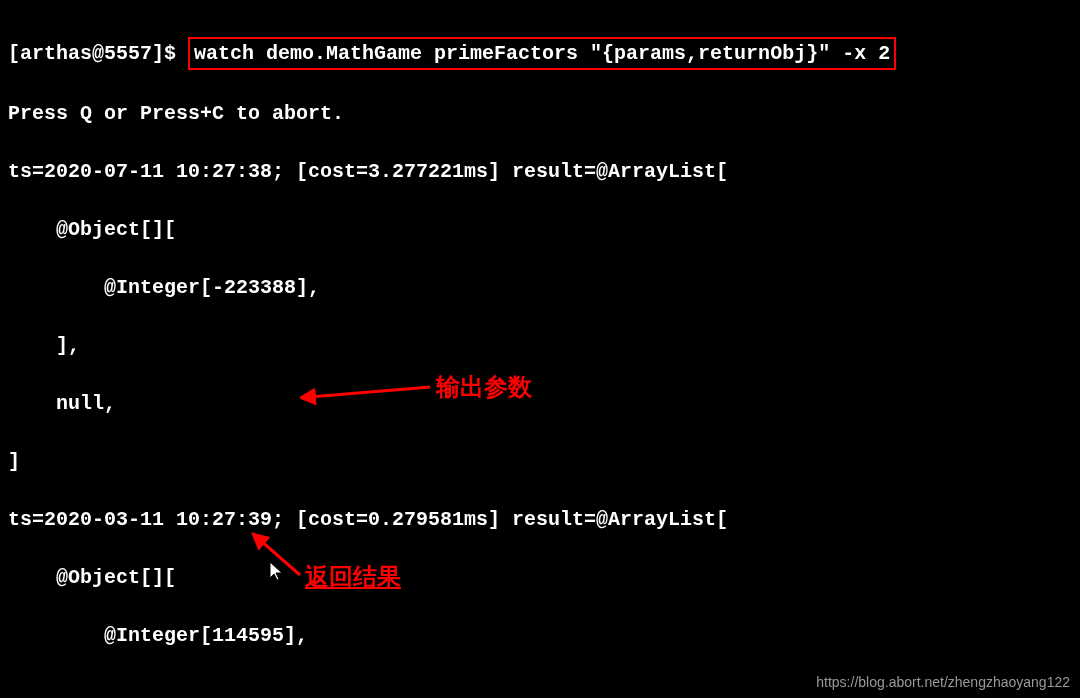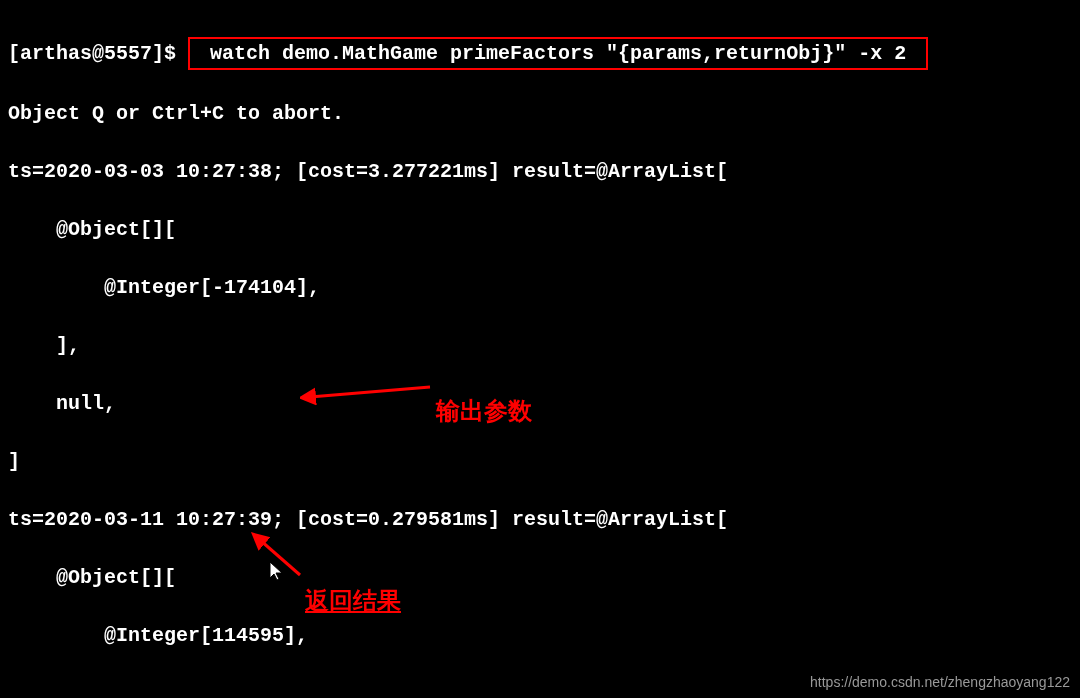--- a/index.html
+++ b/index.html
@@ -21,33 +21,32 @@
       font-weight: bold;
     }
     .terminal {
       white-space: pre;
     }
     .prompt {
       color: #fff;
     }
     .command-box {
       border: 2px solid #ff0000;
-      padding: 0 20px;
+      padding: 0 4px;
       display: inline-block;
     }
     .line {
       display: block;
     }
     .annotation {
       position: absolute;
       color: #ff0000;
       font-size: 24px;
       font-weight: bold;
       font-family: 'Microsoft YaHei', 'SimHei', sans-serif;
-      margin-top: 24px;
     }
     .annotation1 {
       top: 370px;
       left: 436px;
     }
     .annotation2 {
       top: 560px;
       left: 305px;
       text-decoration: underline;
     }
@@ -82,24 +81,24 @@
       font-size: 14px;
       font-family: Arial, sans-serif;
       font-weight: normal;
     }
   </style>
 </head>
 <body>
 
 <div class="terminal">
 <span class="line"><span class="prompt">[arthas@5557]$ </span><span class="command-box"><span>watch demo.MathGame primeFactors "{params,returnObj}" -x 2</span></span></span>
-<span class="line">Object Q or Ctrl+C to abort.</span>
-<span class="line">ts=2020-03-03 10:27:38; [cost=3.277221ms] result=@ArrayList[</span>
+<span class="line">Press Q or Press+C to abort.</span>
+<span class="line">ts=2020-07-11 10:27:38; [cost=3.277221ms] result=@ArrayList[</span>
 <span class="line">    @Object[][</span>
-<span class="line">        @Integer[-174104],</span>
+<span class="line">        @Integer[-223388],</span>
 <span class="line">    ],</span>
 <span class="line">    null,</span>
 <span class="line">]</span>
 <span class="line">ts=2020-03-11 10:27:39; [cost=0.279581ms] result=@ArrayList[</span>
 <span class="line">    @Object[][</span>
 <span class="line">        @Integer[114595],</span>
 
 
 
 
@@ -129,13 +128,13 @@
 
 <div class="annotation annotation1">输出参数</div>
 <div class="annotation annotation2">返回结果</div>
 
 <div class="cursor">
   <svg width="16" height="20" viewBox="0 0 16 20">
     <path d="M0,0 L0,16 L4,12 L7,18 L9,17 L6,11 L12,11 Z" fill="#fff" stroke="#000" stroke-width="1"></path>
   </svg>
 </div>
 
-<div class="watermark">https://demo.csdn.net/zhengzhaoyang122</div>
+<div class="watermark">https://blog.abort.net/zhengzhaoyang122</div>
 
 </body></html>

